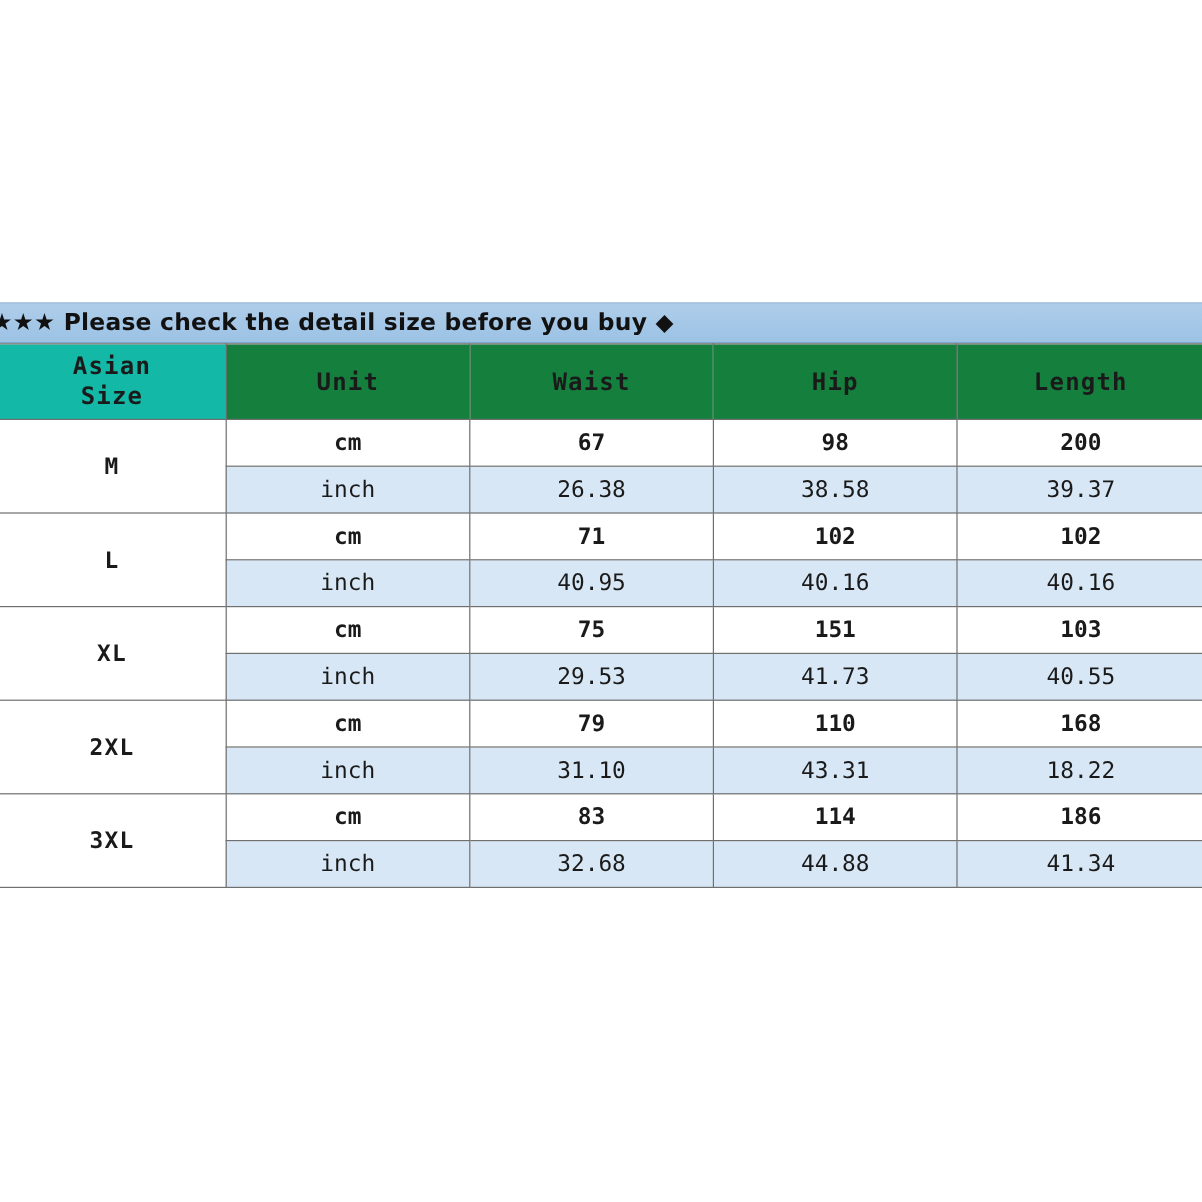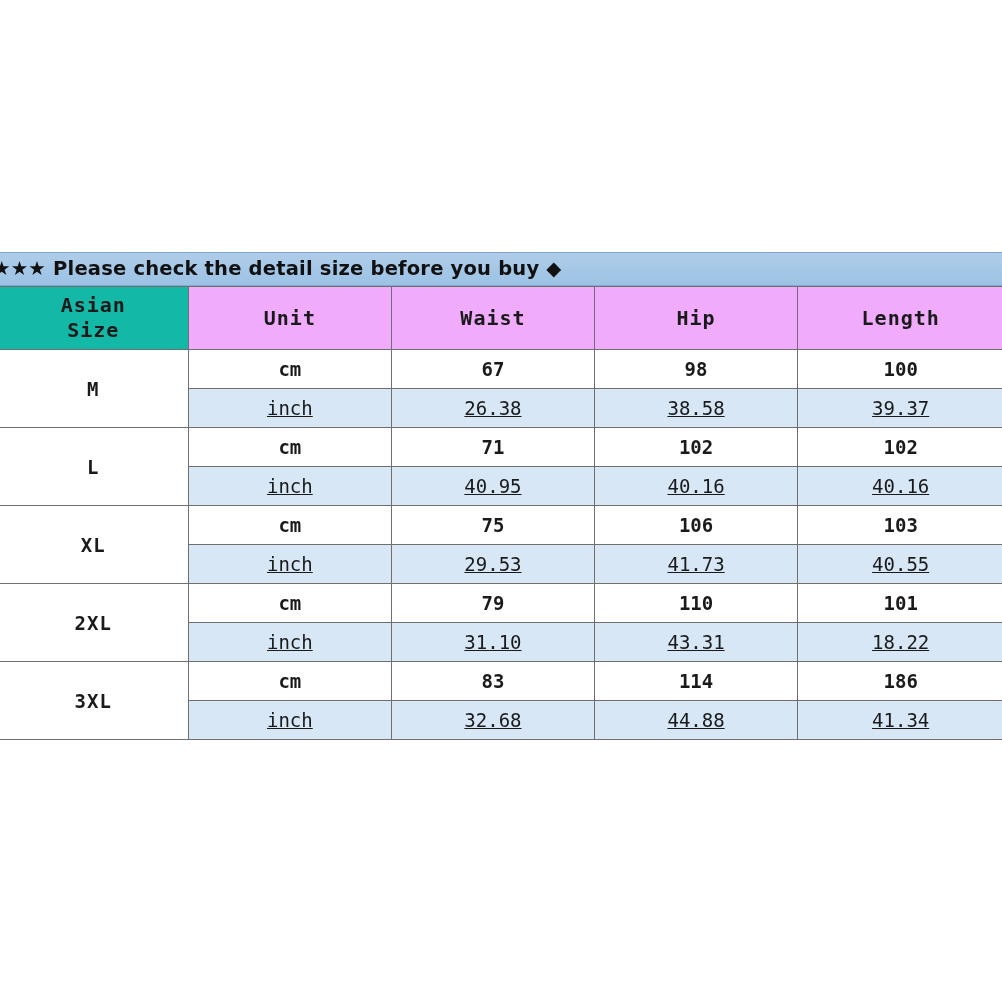--- a/index.html
+++ b/index.html
@@ -56,21 +56,21 @@
     vertical-align: middle;
     font-family: "DejaVu Sans Mono", monospace;
     font-size: 19px;
     color: #1a1a1a;
     padding: 0;
     height: 38px;
   }
 
   
   .chart tr.head td {
-    background: #f0abfc;
+    background: #15803d;
     font-weight: bold;
     font-size: 20px;
     height: 62px;
     letter-spacing: 1px;
   }
   .chart tr.head td.size-head {
     background: #14b8a6;
     line-height: 1.25;
   }
 
@@ -78,21 +78,21 @@
   td.size-label {
     background: #ffffff;
     font-family: "DejaVu Sans Mono", monospace;
     font-weight: bold;
     font-size: 23px;
     letter-spacing: 1px;
   }
 
   
   tr.row-cm td.val { background: #ffffff; font-weight: bold; }
-  tr.row-inch td.val { background: #d7e7f5; text-decoration: underline; }
+  tr.row-inch td.val { background: #d7e7f5; }
 
   .col-size  { width: 189px; }
   .col-unit  { width: 203px; }
   .col-waist { width: 202px; }
   .col-hip   { width: 203px; }
   .col-len   { width: 205px; }
 </style>
 </head>
 <body>
 
@@ -120,21 +120,21 @@
         <td>Waist</td>
         <td>Hip</td>
         <td>Length</td>
       </tr>
 
       <tr class="row-cm">
         <td class="size-label" rowspan="2">M</td>
         <td class="val">cm</td>
         <td class="val">67</td>
         <td class="val">98</td>
-        <td class="val">100</td>
+        <td class="val">200</td>
       </tr>
       <tr class="row-inch">
         <td class="val">inch</td>
         <td class="val">26.38</td>
         <td class="val">38.58</td>
         <td class="val">39.37</td>
       </tr>
 
       <tr class="row-cm">
         <td class="size-label" rowspan="2">L</td>
@@ -147,36 +147,36 @@
         <td class="val">inch</td>
         <td class="val">40.95</td>
         <td class="val">40.16</td>
         <td class="val">40.16</td>
       </tr>
 
       <tr class="row-cm">
         <td class="size-label" rowspan="2">XL</td>
         <td class="val">cm</td>
         <td class="val">75</td>
-        <td class="val">106</td>
+        <td class="val">151</td>
         <td class="val">103</td>
       </tr>
       <tr class="row-inch">
         <td class="val">inch</td>
         <td class="val">29.53</td>
         <td class="val">41.73</td>
         <td class="val">40.55</td>
       </tr>
 
       <tr class="row-cm">
         <td class="size-label" rowspan="2">2XL</td>
         <td class="val">cm</td>
         <td class="val">79</td>
         <td class="val">110</td>
-        <td class="val">101</td>
+        <td class="val">168</td>
       </tr>
       <tr class="row-inch">
         <td class="val">inch</td>
         <td class="val">31.10</td>
         <td class="val">43.31</td>
         <td class="val">18.22</td>
       </tr>
 
       <tr class="row-cm">
         <td class="size-label" rowspan="2">3XL</td>

